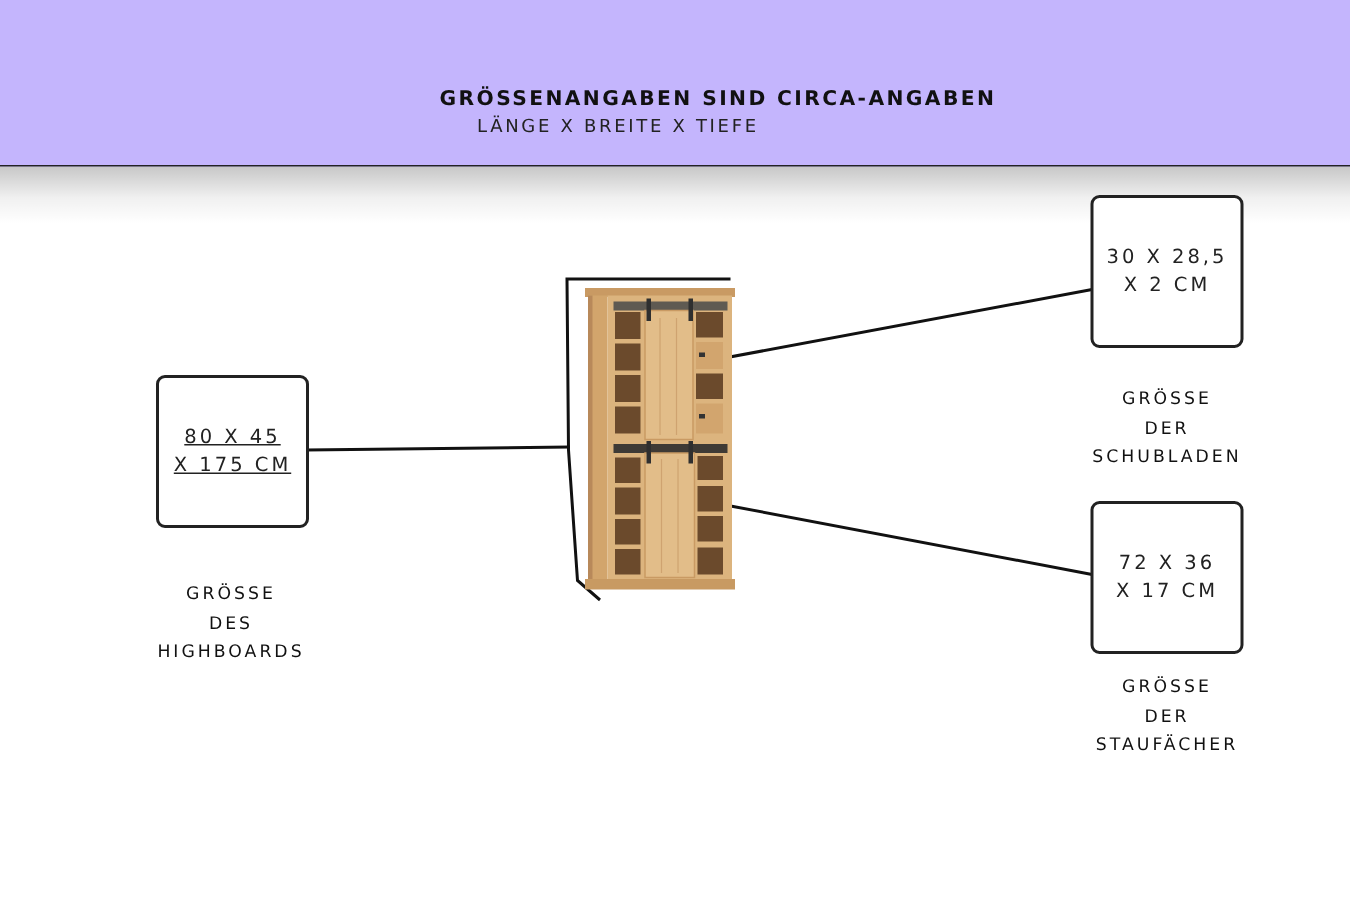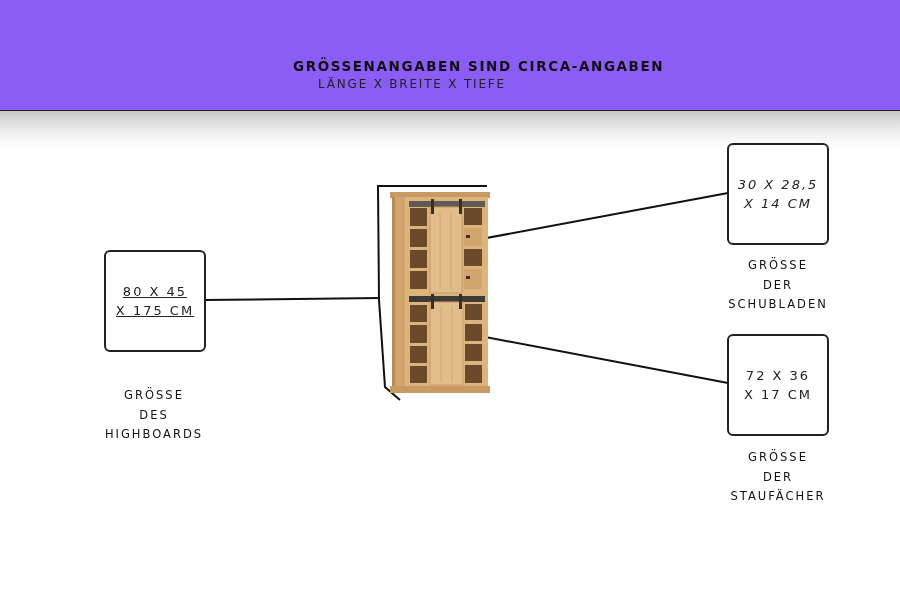--- a/index.html
+++ b/index.html
@@ -4,21 +4,21 @@
   <style>
     html, body { margin: 0; padding: 0; }
     body {
       width: 900px; height: 600px; position: relative; overflow: hidden;
       background: #ffffff;
       font-family: "DejaVu Sans", sans-serif;
       color: #1a1a1a;
     }
     .header {
       position: absolute; left: 0; top: 0; width: 900px; height: 110px;
-      background: #8b5cf6;
+      background: #c4b5fd;
       border-bottom: 1.5px solid #222;
       z-index: 2;
     }
     .shadow {
       position: absolute; left: 0; top: 111px; width: 900px; height: 38px;
       background: linear-gradient(to bottom, rgba(0,0,0,0.22), rgba(0,0,0,0.06) 55%, rgba(0,0,0,0));
       z-index: 1;
     }
     .title {
       position: absolute; left: 293px; top: 58px;
@@ -130,24 +130,24 @@
     <div>80 X 45</div>
     <div>X 175  CM</div>
   </div>
 </div>
 <div class="label" style="left:88px; top:386px; width:132px;">
   <div>GRÖSSE</div>
   <div>DES</div>
   <div>HIGHBOARDS</div>
 </div>
 
-<div class="box" style="left:727px; top:143px;font-style:italic;">
+<div class="box" style="left:727px; top:130px;">
   <div>
     <div>30 X 28,5</div>
-    <div>X 14 CM</div>
+    <div>X 2 CM</div>
   </div>
 </div>
 <div class="label" style="left:712px; top:256px; width:132px;">
   <div>GRÖSSE</div>
   <div>DER</div>
   <div>SCHUBLADEN</div>
 </div>
 
 <div class="box" style="left:727px; top:334px;text-align:center;">
   <div>

